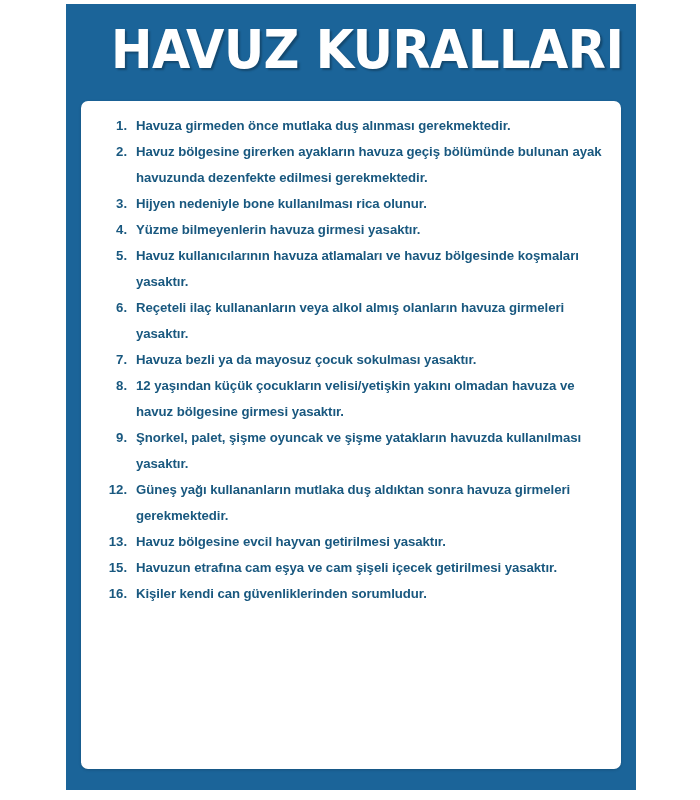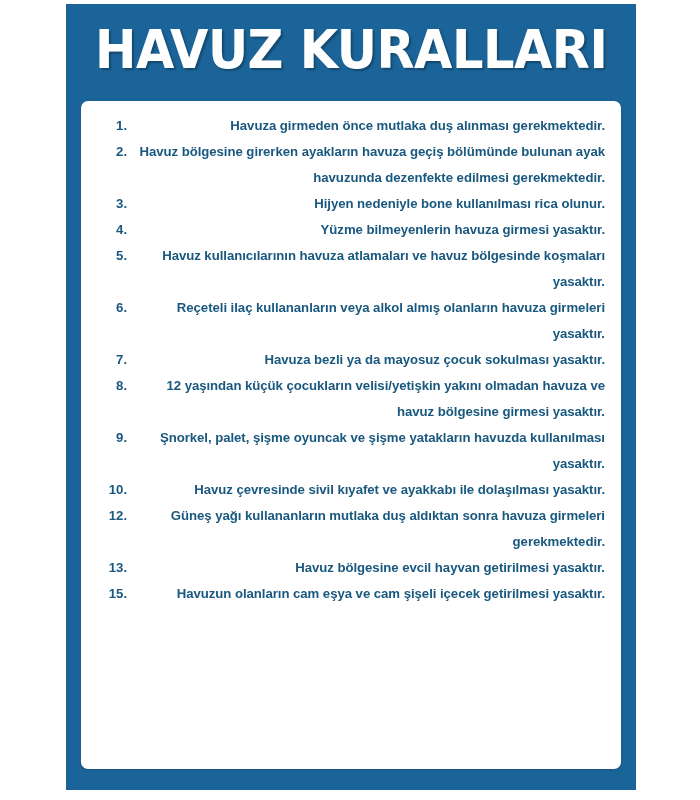--- a/index.html
+++ b/index.html
@@ -17,21 +17,21 @@
     left: 66px;
     top: 4px;
     width: 570px;
     height: 786px;
     background: #1b6499;
     box-sizing: border-box;
   }
 
   #header-banner {
     position: absolute;
-    left: 0;
+    left: 16px;
     top: 0;
     width: 100%;
     height: 94px;
     display: flex;
     align-items: center;
     justify-content: center;
     box-sizing: border-box;
   }
 
   #poster-title {
@@ -79,21 +79,20 @@
   .rule-number {
     flex: 0 0 auto;
     width: 30px;
     text-align: right;
     padding-right: 9px;
     white-space: nowrap;
   }
 
   .rule-text {
     flex: 1 1 auto;
-    text-align: right;
   }
 </style>
 </head>
 <body>
 
 <div id="poster">
 
   <div id="header-banner">
     <div id="poster-title">HAVUZ KURALLARI</div>
   </div>
@@ -130,31 +129,31 @@
         </li>
         <li class="rule-item">
           <span class="rule-number">8.</span>
           <span class="rule-text">12 yaşından küçük çocukların velisi/yetişkin yakını olmadan havuza ve havuz bölgesine girmesi yasaktır.</span>
         </li>
         <li class="rule-item">
           <span class="rule-number">9.</span>
           <span class="rule-text">Şnorkel, palet, şişme oyuncak ve şişme yatakların havuzda kullanılması yasaktır.</span>
         </li>
         <li class="rule-item">
-          <span class="rule-number">10.</span>
-          <span class="rule-text">Havuz çevresinde sivil kıyafet ve ayakkabı ile dolaşılması yasaktır.</span>
-        </li>
-        <li class="rule-item">
           <span class="rule-number">12.</span>
           <span class="rule-text">Güneş yağı kullananların mutlaka duş aldıktan sonra havuza girmeleri gerekmektedir.</span>
         </li>
         <li class="rule-item">
           <span class="rule-number">13.</span>
           <span class="rule-text">Havuz bölgesine evcil hayvan getirilmesi yasaktır.</span>
         </li>
         <li class="rule-item">
           <span class="rule-number">15.</span>
-          <span class="rule-text">Havuzun olanların cam eşya ve cam şişeli içecek getirilmesi yasaktır.</span>
+          <span class="rule-text">Havuzun etrafına cam eşya ve cam şişeli içecek getirilmesi yasaktır.</span>
+        </li>
+        <li class="rule-item">
+          <span class="rule-number">16.</span>
+          <span class="rule-text">Kişiler kendi can güvenliklerinden sorumludur.</span>
         </li>
       </ol>
   </div>
 
 </div>
 
 </body></html>

